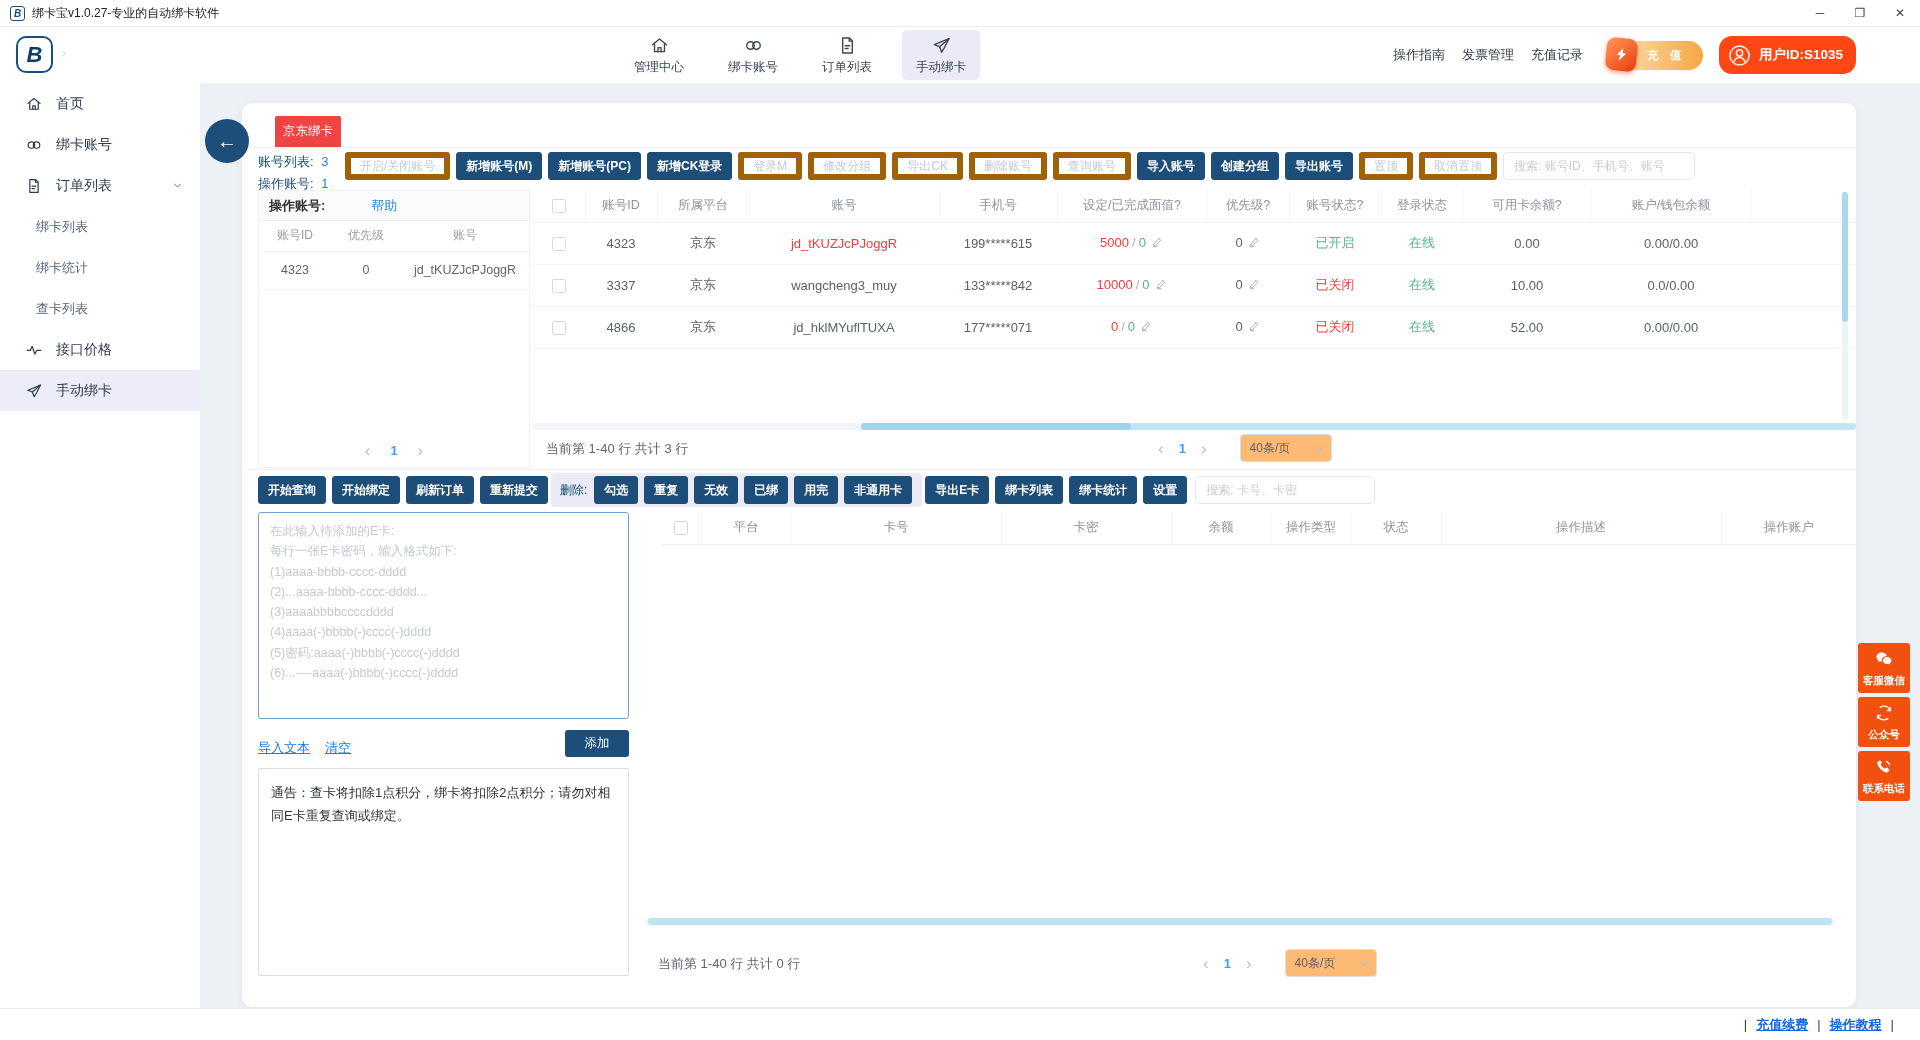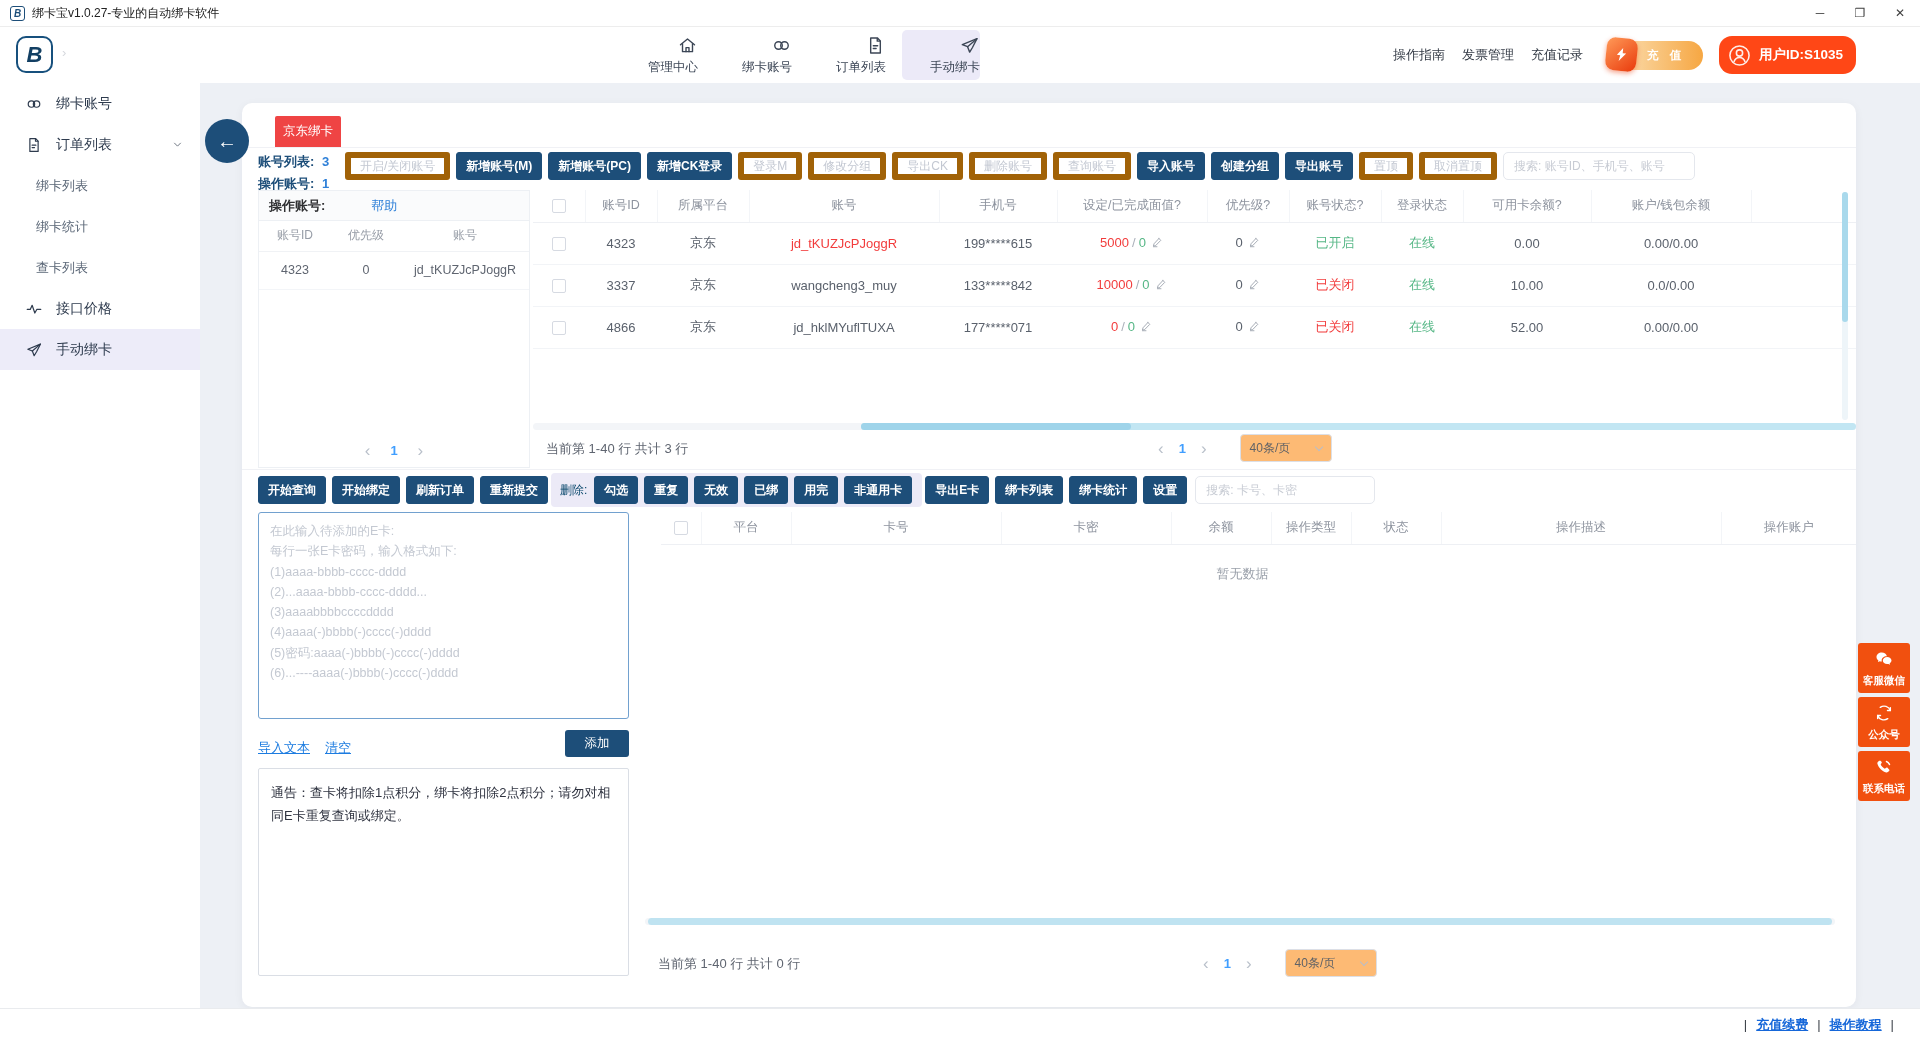--- a/index.html
+++ b/index.html
@@ -12,21 +12,21 @@
 .tlogo{width:15px;height:15px;border:1.5px solid #1d4e79;border-radius:3px;color:#1d4e79;font-weight:bold;font-style:italic;font-size:10px;display:flex;align-items:center;justify-content:center;margin-right:7px;}
 .ttitle{font-size:12px;color:#222;}
 .wctrls{margin-left:auto;display:flex;height:100%;}
 .wbtn{width:40px;height:100%;display:flex;align-items:center;justify-content:center;font-size:12px;color:#404040;}
 
 
 .header{position:absolute;left:0;top:27px;width:1920px;height:56px;background:#fff;z-index:15;}
 .hlogo{position:absolute;left:16px;top:9px;width:37px;height:37px;border:2.5px solid #17507d;border-radius:10px;display:flex;align-items:center;justify-content:center;color:#123f63;font-weight:900;font-style:italic;font-size:22px;}
 .hchev{position:absolute;left:62px;top:18px;color:#d5d8dd;font-size:13px;}
 .hnav{position:absolute;left:620px;top:2px;height:52px;display:flex;gap:16px;align-items:center;}
-.hnav-item{width:78px;height:50px;display:flex;flex-direction:column;align-items:flex-end;justify-content:center;gap:2px;border-radius:5px;color:#3c4656;}
+.hnav-item{width:78px;height:50px;display:flex;flex-direction:column;align-items:center;justify-content:center;gap:2px;border-radius:5px;color:#3c4656;}
 .hnav-item.active{background:#eceaf8;}
 .hnav-icon{height:22px;}
 .hnav-icon svg{width:21px;height:21px;stroke:#3c4656;fill:none;stroke-width:1.6;stroke-linecap:round;stroke-linejoin:round;}
 .hnav-label{font-size:12.5px;}
 .hright{position:absolute;right:64px;top:0;height:56px;display:flex;align-items:center;gap:16px;}
 .hlink{font-size:13px;color:#333a45;}
 .pill{position:relative;width:88px;height:29px;border-radius:15px;background:linear-gradient(90deg,#fbe0b4,#f6a743);display:flex;align-items:center;margin-left:16px;}
 .bolt{position:absolute;left:-9px;top:-3px;width:31px;height:33px;background:linear-gradient(135deg,#ff9a58,#e93a0c);border-radius:9px;transform:rotate(6deg);display:flex;align-items:center;justify-content:center;box-shadow:0 2px 5px rgba(233,60,12,.45);}
 .bolt svg{width:17px;height:17px;}
 .pill-label{margin-left:32px;color:#fff;font-size:11.5px;font-weight:bold;letter-spacing:4px;}
@@ -44,21 +44,21 @@
 .side-chev svg{width:13px;height:13px;stroke:#5a6472;}
 .side-sub{height:41px;display:flex;align-items:center;padding-left:36px;font-size:13px;color:#5c6878;}
 
 
 .main{position:absolute;left:200px;top:83px;width:1720px;height:925px;background:#edf0f5;}
 .card{position:absolute;left:42px;top:20px;width:1614px;height:904px;background:#fff;border-radius:10px;box-shadow:0 2px 10px rgba(30,40,60,.05);}
 .backcircle{position:absolute;left:5px;top:36px;width:44px;height:44px;border-radius:50%;background:#1d4e79;color:#fff;display:flex;align-items:center;justify-content:center;font-size:20px;z-index:5;border:none;}
 
 .tab{left:33px;top:13px;width:66px;height:31px;background:#ef4444;color:#fff;font-size:12.5px;display:flex;align-items:center;justify-content:center;border-radius:2px 2px 0 0;}
 .tabline{left:0;top:44px;width:1614px;height:1px;background:#f0f1f5;}
-.stat{font-size:13px;font-weight:bold;}
+.stat{font-size:13px;font-weight:normal;}
 .stat .slabel{color:#1d4e79;}
 .stat .svalue{color:#2f80d8;margin-left:4px;}
 .stat1{left:16px;top:50px;}
 .stat2{left:16px;top:72px;}
 
 .tbar{display:flex;align-items:center;}
 .tbtns{display:flex;gap:6px;align-items:center;}
 .toolbar1{left:103px;top:49px;height:28px;}
 button.tb{height:28px;padding:0 9px;font-size:12px;border-radius:3px;white-space:nowrap;}
 .tb.dark{background:#1d4e79;color:#fff;border:1px solid #1d4e79;font-weight:600;}
@@ -214,20 +214,28 @@
               <circle cx="12" cy="9.6" r="3"></circle>
               <path d="M6.6 18.3c1-2.9 3-4.3 5.4-4.3s4.4 1.4 5.4 4.3"></path>
             </svg>
         </span>
         <span class="ulabel">用户ID:S1035</span>
       </button>
     </div>
   </div>
 
   <div class="sidebar" id="sidebar">
+      <div class="side-item">
+        <span class="sicon"><svg viewBox="0 0 24 24">
+            <path d="M4 11.2 12 4.6l8 6.6"></path>
+            <path d="M6.3 9.9V19h11.4V9.9"></path>
+            <path d="M10.3 19v-4.6h3.4V19"></path>
+          </svg></span>
+        <span>首页</span>
+      </div>
       <div class="side-item">
         <span class="sicon"><svg viewBox="0 0 24 24">
             <circle cx="8.6" cy="12" r="4.3"></circle>
             <circle cx="15.4" cy="12" r="4.3"></circle>
           </svg></span>
         <span>绑卡账号</span>
       </div>
       <div class="side-item">
         <span class="sicon"><svg viewBox="0 0 24 24">
             <path d="M6.5 3.5h7.8l3.2 3.4v13.6H6.5z"></path>
@@ -511,21 +519,20 @@
                 <th>卡密</th>
                 <th>余额</th>
                 <th>操作类型</th>
                 <th>状态</th>
                 <th>操作描述</th>
                 <th>操作账户</th>
               </tr>
             </thead>
         </table>
       </div>
-      <div class="abs cempty">暂无数据</div>
 
       <div class="abs hscroll hscroll2">
           <div class="thumb"></div>
         </div>
 
       <div class="abs pager pager2">
         <span class="pinfo">当前第 1-40 行 共计 0 行</span>
         <div class="pctrls">
           <span class="parrow">‹</span>
           <span class="pnum">1</span>

